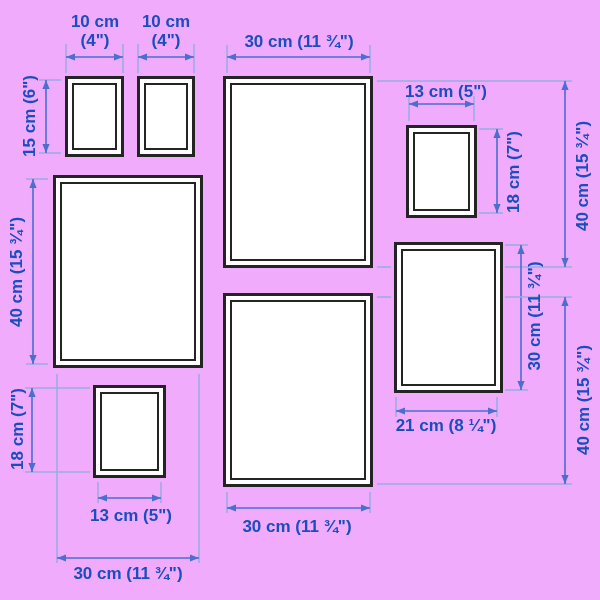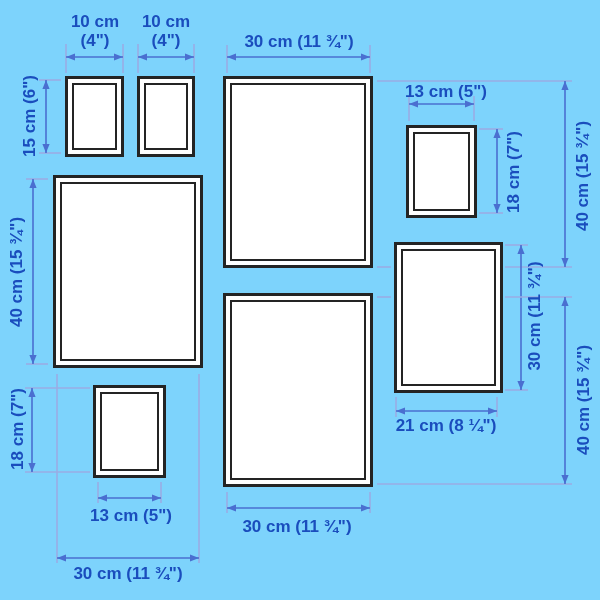--- a/index.html
+++ b/index.html
@@ -7,21 +7,21 @@
   #stage{position:relative;width:600px;height:600px;}
   .frame{position:absolute;box-sizing:border-box;background:#ffffff;}
   .frame .inner{position:absolute;inset:4px;box-sizing:border-box;}
   #dimsvg{position:absolute;left:0;top:0;width:600px;height:600px;pointer-events:none;}
   .dim-label{position:absolute;font-weight:700;font-size:17px;line-height:1.1;text-align:center;white-space:pre-line;transform:translate(-50%,-50%);}
   .dim-label.v{transform:translate(-50%,-50%) rotate(-90deg);white-space:nowrap;}
 </style>
 </head>
 <body>
 
-<div id="stage" style="background: #7dd3fc;">
+<div id="stage" style="background: #f0abfc;">
     <div class="frame" style="left: 65px; top: 76px; width: 59px; height: 81px; border: 3px solid rgb(36, 36, 36); background: rgb(255, 255, 255);">
       <div class="inner" style="border: 2px solid rgb(36, 36, 36);"></div>
     </div>
     <div class="frame" style="left: 137px; top: 76px; width: 58px; height: 81px; border: 3px solid rgb(36, 36, 36); background: rgb(255, 255, 255);">
       <div class="inner" style="border: 2px solid rgb(36, 36, 36);"></div>
     </div>
     <div class="frame" style="left: 223px; top: 76px; width: 150px; height: 192px; border: 3px solid rgb(36, 36, 36); background: rgb(255, 255, 255);">
       <div class="inner" style="border: 2px solid rgb(36, 36, 36);"></div>
     </div>
     <div class="frame" style="left: 406px; top: 125px; width: 71px; height: 93px; border: 3px solid rgb(36, 36, 36); background: rgb(255, 255, 255);">

